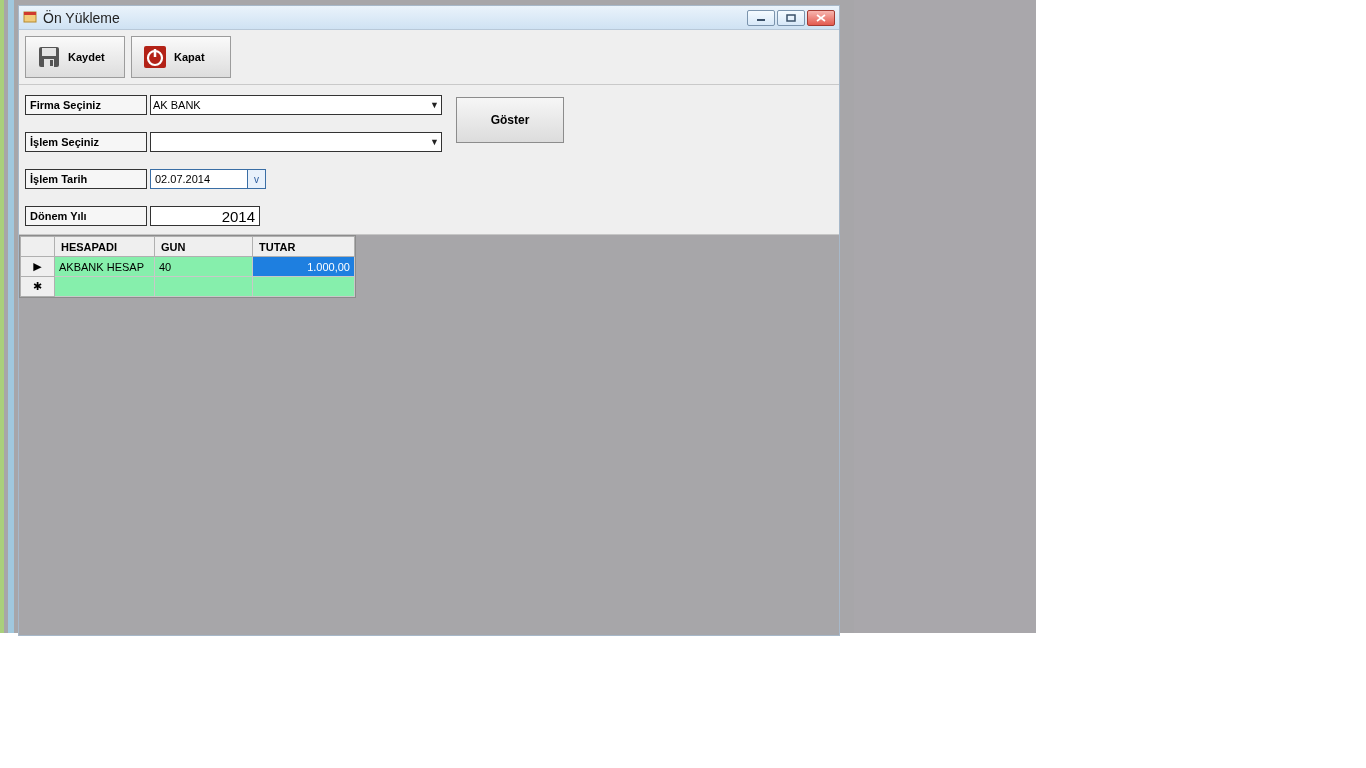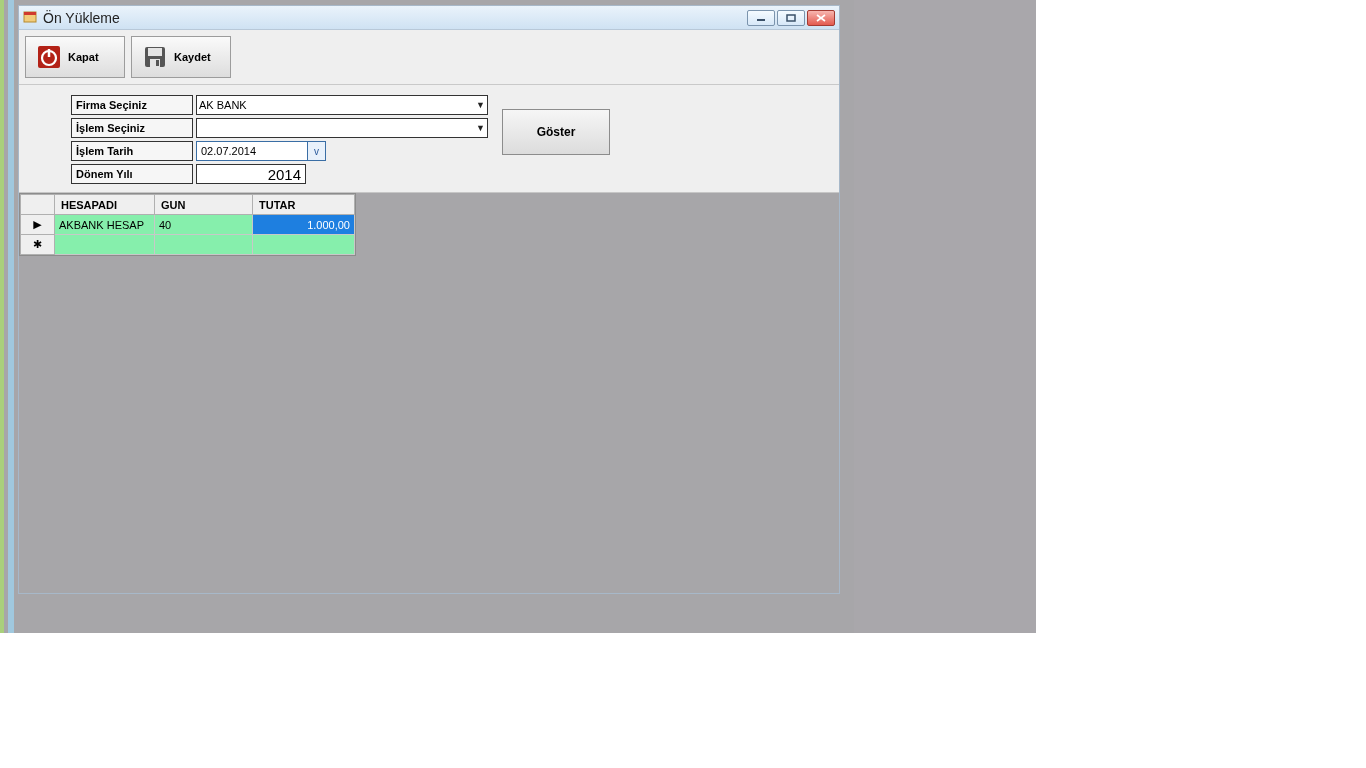--- a/index.html
+++ b/index.html
@@ -100,21 +100,21 @@
   }
   .tool-btn .lbl { font-weight:bold; font-size:11px; }
   .form-area {
     padding:10px 6px 8px 6px;
     background:#efefef;
     border-bottom:1px solid #c6c6c6;
     display:flex;
     align-items:flex-start;
     gap:14px;
   }
-  .form-rows { display:flex; flex-direction:column; gap:3px;margin-left:46px; }
+  .form-rows { display:flex; flex-direction:column; gap:17px; }
   .form-row { display:flex; align-items:center; gap:3px; }
   .form-label {
     width:122px;
     height:20px;
     background:#f6f6f6;
     border:1px solid #333;
     padding:2px 4px;
     font-weight:bold;
     font-size:11px;
     display:flex;align-items:center;
@@ -127,21 +127,21 @@
     padding:1px 2px;
     display:flex;align-items:center;justify-content:space-between;
     cursor:pointer;
     font-size:11px;
   }
   .combo .arrow {
     font-size:9px;
     color:#222;
   }
   .datefield {
-    width:112px;
+    width:98px;
     height:20px;
     background:#fff;
     border:1px solid #3a6ea5;
     padding:1px 4px;
     font-size:11px;
     display:flex;align-items:center;
   }
   .date-group { display:flex; }
   .date-btn {
     width:18px;height:20px;
@@ -165,21 +165,21 @@
   .show-btn {
     width:108px;
     height:46px;
     background:linear-gradient(#f6f6f6,#dcdcdc);
     border:1px solid #8c8c8c;
     text-align:center;
     display:flex;align-items:center;justify-content:center;
     font-weight:bold;
     font-size:12px;
     cursor:pointer;
-    margin-top:14px;
+    margin-top:2px;
   }
   .grid-area {
     background:#a7a6a9;
     height:400px;
     position:relative;
   }
   .grid {
     position:absolute;
     left:0; top:0;
     background:#fff;
@@ -251,37 +251,37 @@
             <line x1="9" y1="1" x2="1" y2="7" stroke="#fff" stroke-width="1.6"></line>
           </svg>
       </div>
     </div>
   </div>
 
   <div class="toolbar">
     <div class="tool-btn">
       <span class="icon-box">
         <svg width="24" height="24" viewBox="0 0 24 24">
-          <rect x="1" y="1" width="22" height="22" rx="2" fill="#b32217"></rect>
-          <circle cx="12" cy="13" r="7" fill="none" stroke="#fff" stroke-width="2.2"></circle>
-          <line x1="12" y1="4" x2="12" y2="12" stroke="#fff" stroke-width="2.5"></line>
-        </svg>
-      </span>
-      <span class="lbl">Kapat</span>
-    </div>
-    <div class="tool-btn">
-      <span class="icon-box">
-        <svg width="24" height="24" viewBox="0 0 24 24">
           <rect x="2" y="2" width="20" height="20" rx="2" fill="#555"></rect>
           <rect x="5" y="3" width="14" height="8" fill="#e4e4e4"></rect>
           <rect x="7" y="14" width="10" height="8" fill="#e4e4e4"></rect>
           <rect x="13" y="15" width="3" height="6" fill="#555"></rect>
         </svg>
       </span>
       <span class="lbl">Kaydet</span>
+    </div>
+    <div class="tool-btn">
+      <span class="icon-box">
+        <svg width="24" height="24" viewBox="0 0 24 24">
+          <rect x="1" y="1" width="22" height="22" rx="2" fill="#b32217"></rect>
+          <circle cx="12" cy="13" r="7" fill="none" stroke="#fff" stroke-width="2.2"></circle>
+          <line x1="12" y1="4" x2="12" y2="12" stroke="#fff" stroke-width="2.5"></line>
+        </svg>
+      </span>
+      <span class="lbl">Kapat</span>
     </div>
   </div>
 
   <div class="form-area">
     <div class="form-rows">
       <div class="form-row">
         <div class="form-label">Firma Seçiniz</div>
         <div class="combo">
           <span>AK BANK</span>
           <span class="arrow">▼</span>

